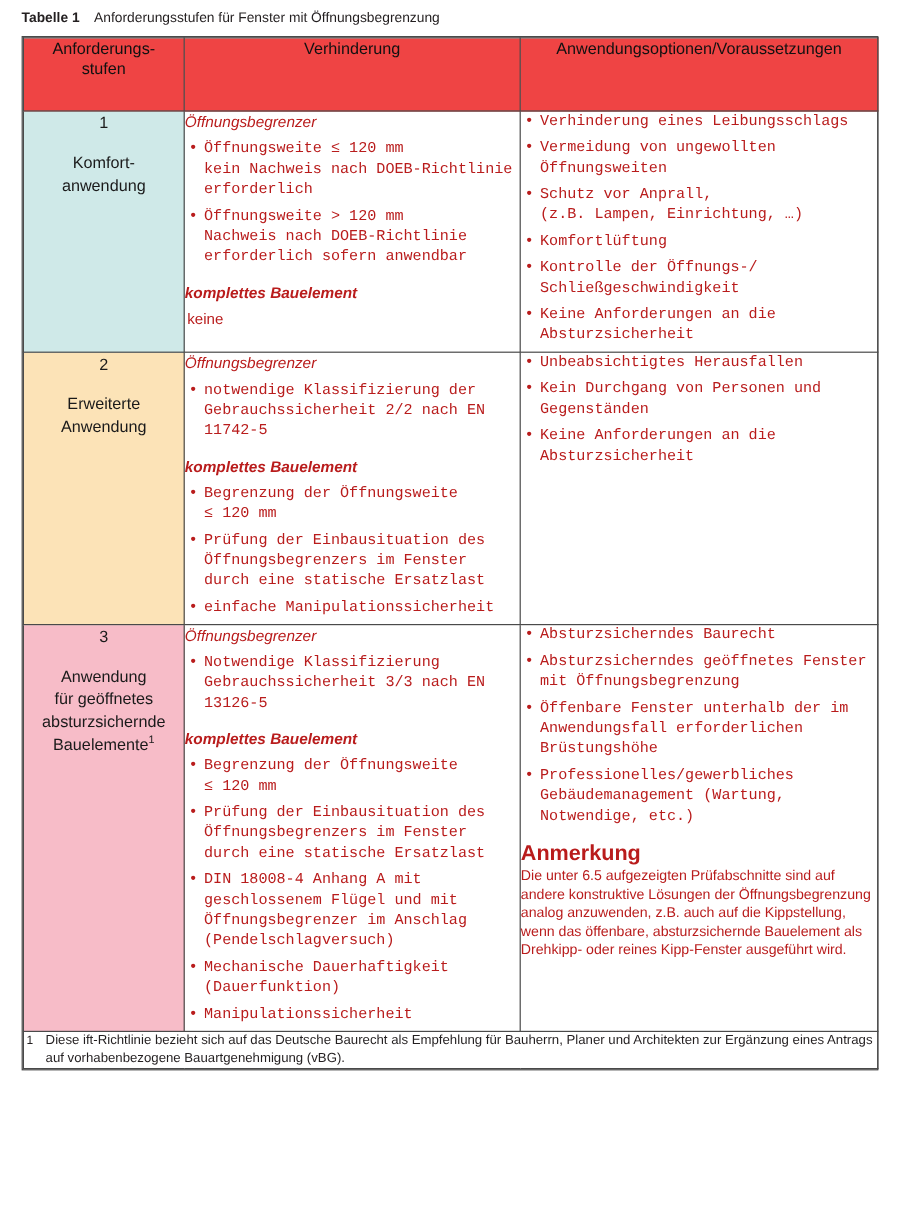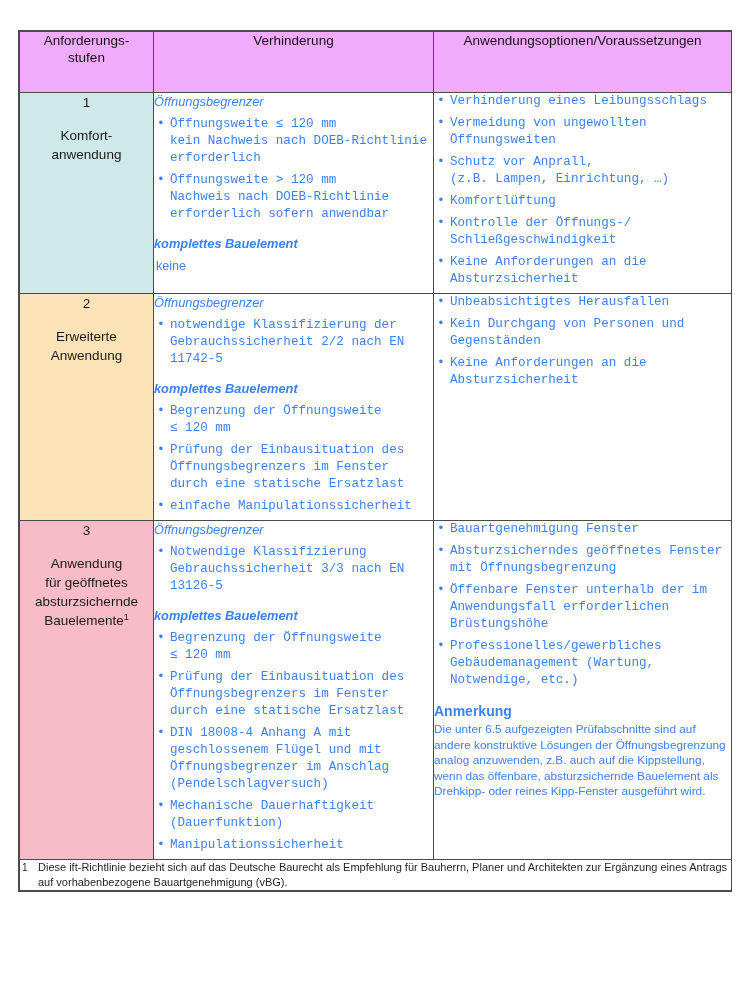--- a/index.html
+++ b/index.html
@@ -58,21 +58,21 @@
   table.main col.c2 { width: 280px; }
   table.main col.c3 { width: 298px; }
 
   table.main th, table.main td {
     vertical-align: top;
     border: 1px solid #4a4a4a;
     padding: 0;
   }
   
   thead th {
-    background: #f0abfc;
+    background: #ef4444;
     text-align: center;
     font-weight: normal;
     font-size: 13.5px;
     color: #111;
     height: 60px;
     padding: 8px 6px;
     vertical-align: middle;
     line-height: 17px;
   }
   
@@ -89,21 +89,21 @@
   }
   td.lvl1 { background: #cfe9e8; }
   td.lvl2 { background: #fce3b7; }
   td.lvl3 { background: #f7bcc8; }
 
   
   td.content {
     padding: 12px 10px 14px 12px;
     font-size: 12.6px;
     line-height: 17px;
-    color: #3b82f6;
+    color: #b91c1c;
   }
   .sub-head {
     font-style: italic;
     margin: 0 0 6px 0;
     font-size: 12.8px;
   }
   .sub-head.second {
     margin-top: 12px;
     font-weight: bold;
   }
@@ -125,21 +125,21 @@
     content: "•";
     position: absolute;
     left: 3px;
     top: -1px;
     font-size: 13px;
     line-height: 17px;
   }
   .note-head {
     font-weight: bold;
     margin: 14px 0 2px 0;
-    font-size: 14px;
+    font-size: 18px;
   }
   .note-body {
     font-size: 11.8px;
     line-height: 15.5px;
     margin: 0;
   }
   sup.fn {
     font-size: 9px;
     vertical-align: super;
     line-height: 0;
@@ -160,20 +160,23 @@
     left: 2px;
     top: 0;
     font-size: 10px;
   }
 </style>
 </head>
 <body>
 
 <div class="page">
 
+  <div class="caption">
+    <span class="cap-label">Tabelle 1</span><span class="cap-text">Anforderungsstufen für Fenster mit Öffnungsbegrenzung</span>
+  </div>
 
   <div class="table-wrap">
     <table class="main">
       <colgroup>
           <col class="c1">
           <col class="c2">
           <col class="c3">
         </colgroup>
       <thead>
         <tr>
@@ -263,21 +266,21 @@
               <li><span style="white-space:pre-line">Begrenzung der Öffnungsweite
 ≤ 120 mm</span></li>
               <li><span style="white-space:pre-line">Prüfung der Einbausituation des Öffnungsbegrenzers im Fenster durch eine statische Ersatzlast</span></li>
               <li><span style="white-space:pre-line">DIN 18008-4 Anhang A mit geschlossenem Flügel und mit Öffnungsbegrenzer im Anschlag (Pendelschlagversuch)</span></li>
               <li><span style="white-space:pre-line">Mechanische Dauerhaftigkeit (Dauerfunktion)</span></li>
               <li><span style="white-space:pre-line">Manipulationssicherheit</span></li>
             </ul>
           </td>
           <td class="content">
             <ul class="bul">
-              <li><span style="white-space:pre-line">Bauartgenehmigung Fenster</span></li>
+              <li><span style="white-space:pre-line">Absturzsicherndes Baurecht</span></li>
               <li><span style="white-space:pre-line">Absturzsicherndes geöffnetes Fenster mit Öffnungsbegrenzung</span></li>
               <li><span style="white-space:pre-line">Öffenbare Fenster unterhalb der im Anwendungsfall erforderlichen Brüstungshöhe</span></li>
               <li><span style="white-space:pre-line">Professionelles/gewerbliches Gebäudemanagement (Wartung, Notwendige, etc.)</span></li>
             </ul>
             <div class="note-head">Anmerkung</div>
             <div class="note-body">Die unter 6.5 aufgezeigten Prüfabschnitte sind auf andere konstruktive Lösungen der Öffnungsbegrenzung analog anzuwenden, z.B. auch auf die Kippstellung, wenn das öffenbare, absturzsichernde Bauelement als Drehkipp- oder reines Kipp-Fenster ausgeführt wird.</div>
           </td>
         </tr>
 
         <tr>

